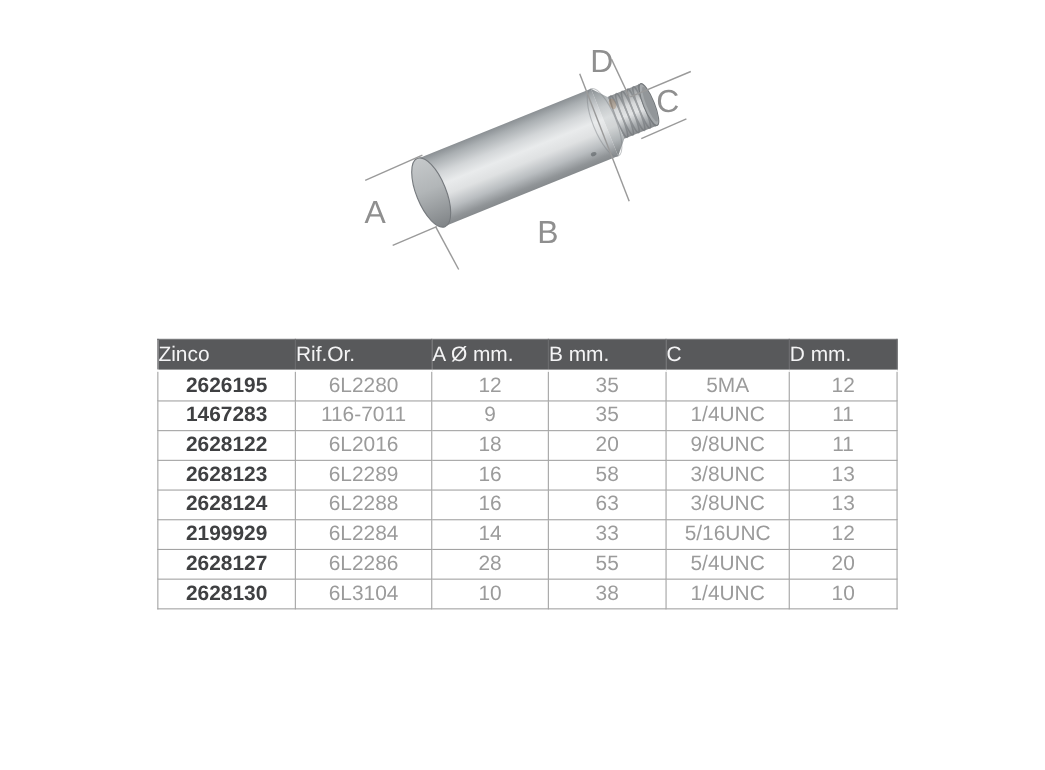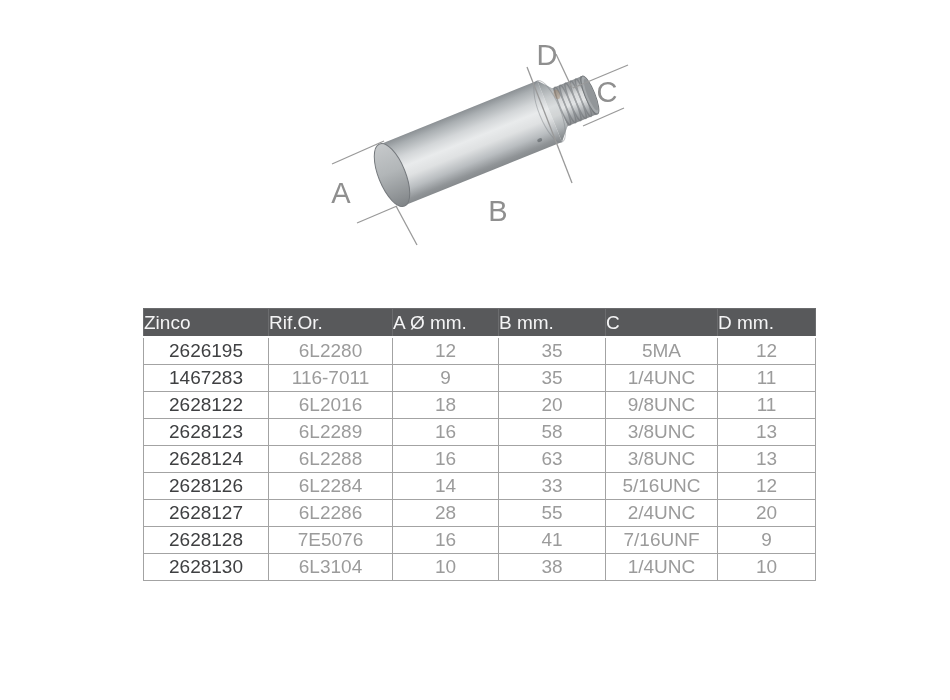--- a/index.html
+++ b/index.html
@@ -28,21 +28,21 @@
   }
   .spec-table td{
     height:26px;padding:0;text-align:center;vertical-align:middle;
     color:var(--cell-text,#9b9b9b);
     border:1px solid var(--grid-line,#a3a3a3);
     background:#ffffff;
     white-space:nowrap;
   }
   .spec-table td.code{
     color:var(--code-text,#3f4042);
-    font-weight:400;
+    font-weight:700;
     margin-top:30px;
   }
 </style>
 </head>
 <body>
 
 <div class="canvas">
 
   <svg class="illustration-svg" viewBox="0 0 950 700" xmlns="http://www.w3.org/2000/svg">
     <defs>
@@ -159,42 +159,34 @@
         </tr>
         <tr>
           <td class="code">2628124</td>
           <td>6L2288</td>
           <td>16</td>
           <td>63</td>
           <td>3/8UNC</td>
           <td>13</td>
         </tr>
         <tr>
-          <td class="code">2628126</td>
+          <td class="code">2199929</td>
           <td>6L2284</td>
           <td>14</td>
           <td>33</td>
           <td>5/16UNC</td>
           <td>12</td>
         </tr>
         <tr>
           <td class="code">2628127</td>
           <td>6L2286</td>
           <td>28</td>
           <td>55</td>
-          <td>2/4UNC</td>
+          <td>5/4UNC</td>
           <td>20</td>
-        </tr>
-        <tr>
-          <td class="code">2628128</td>
-          <td>7E5076</td>
-          <td>16</td>
-          <td>41</td>
-          <td>7/16UNF</td>
-          <td>9</td>
         </tr>
         <tr>
           <td class="code">2628130</td>
           <td>6L3104</td>
           <td>10</td>
           <td>38</td>
           <td>1/4UNC</td>
           <td>10</td>
         </tr>
       </tbody>

